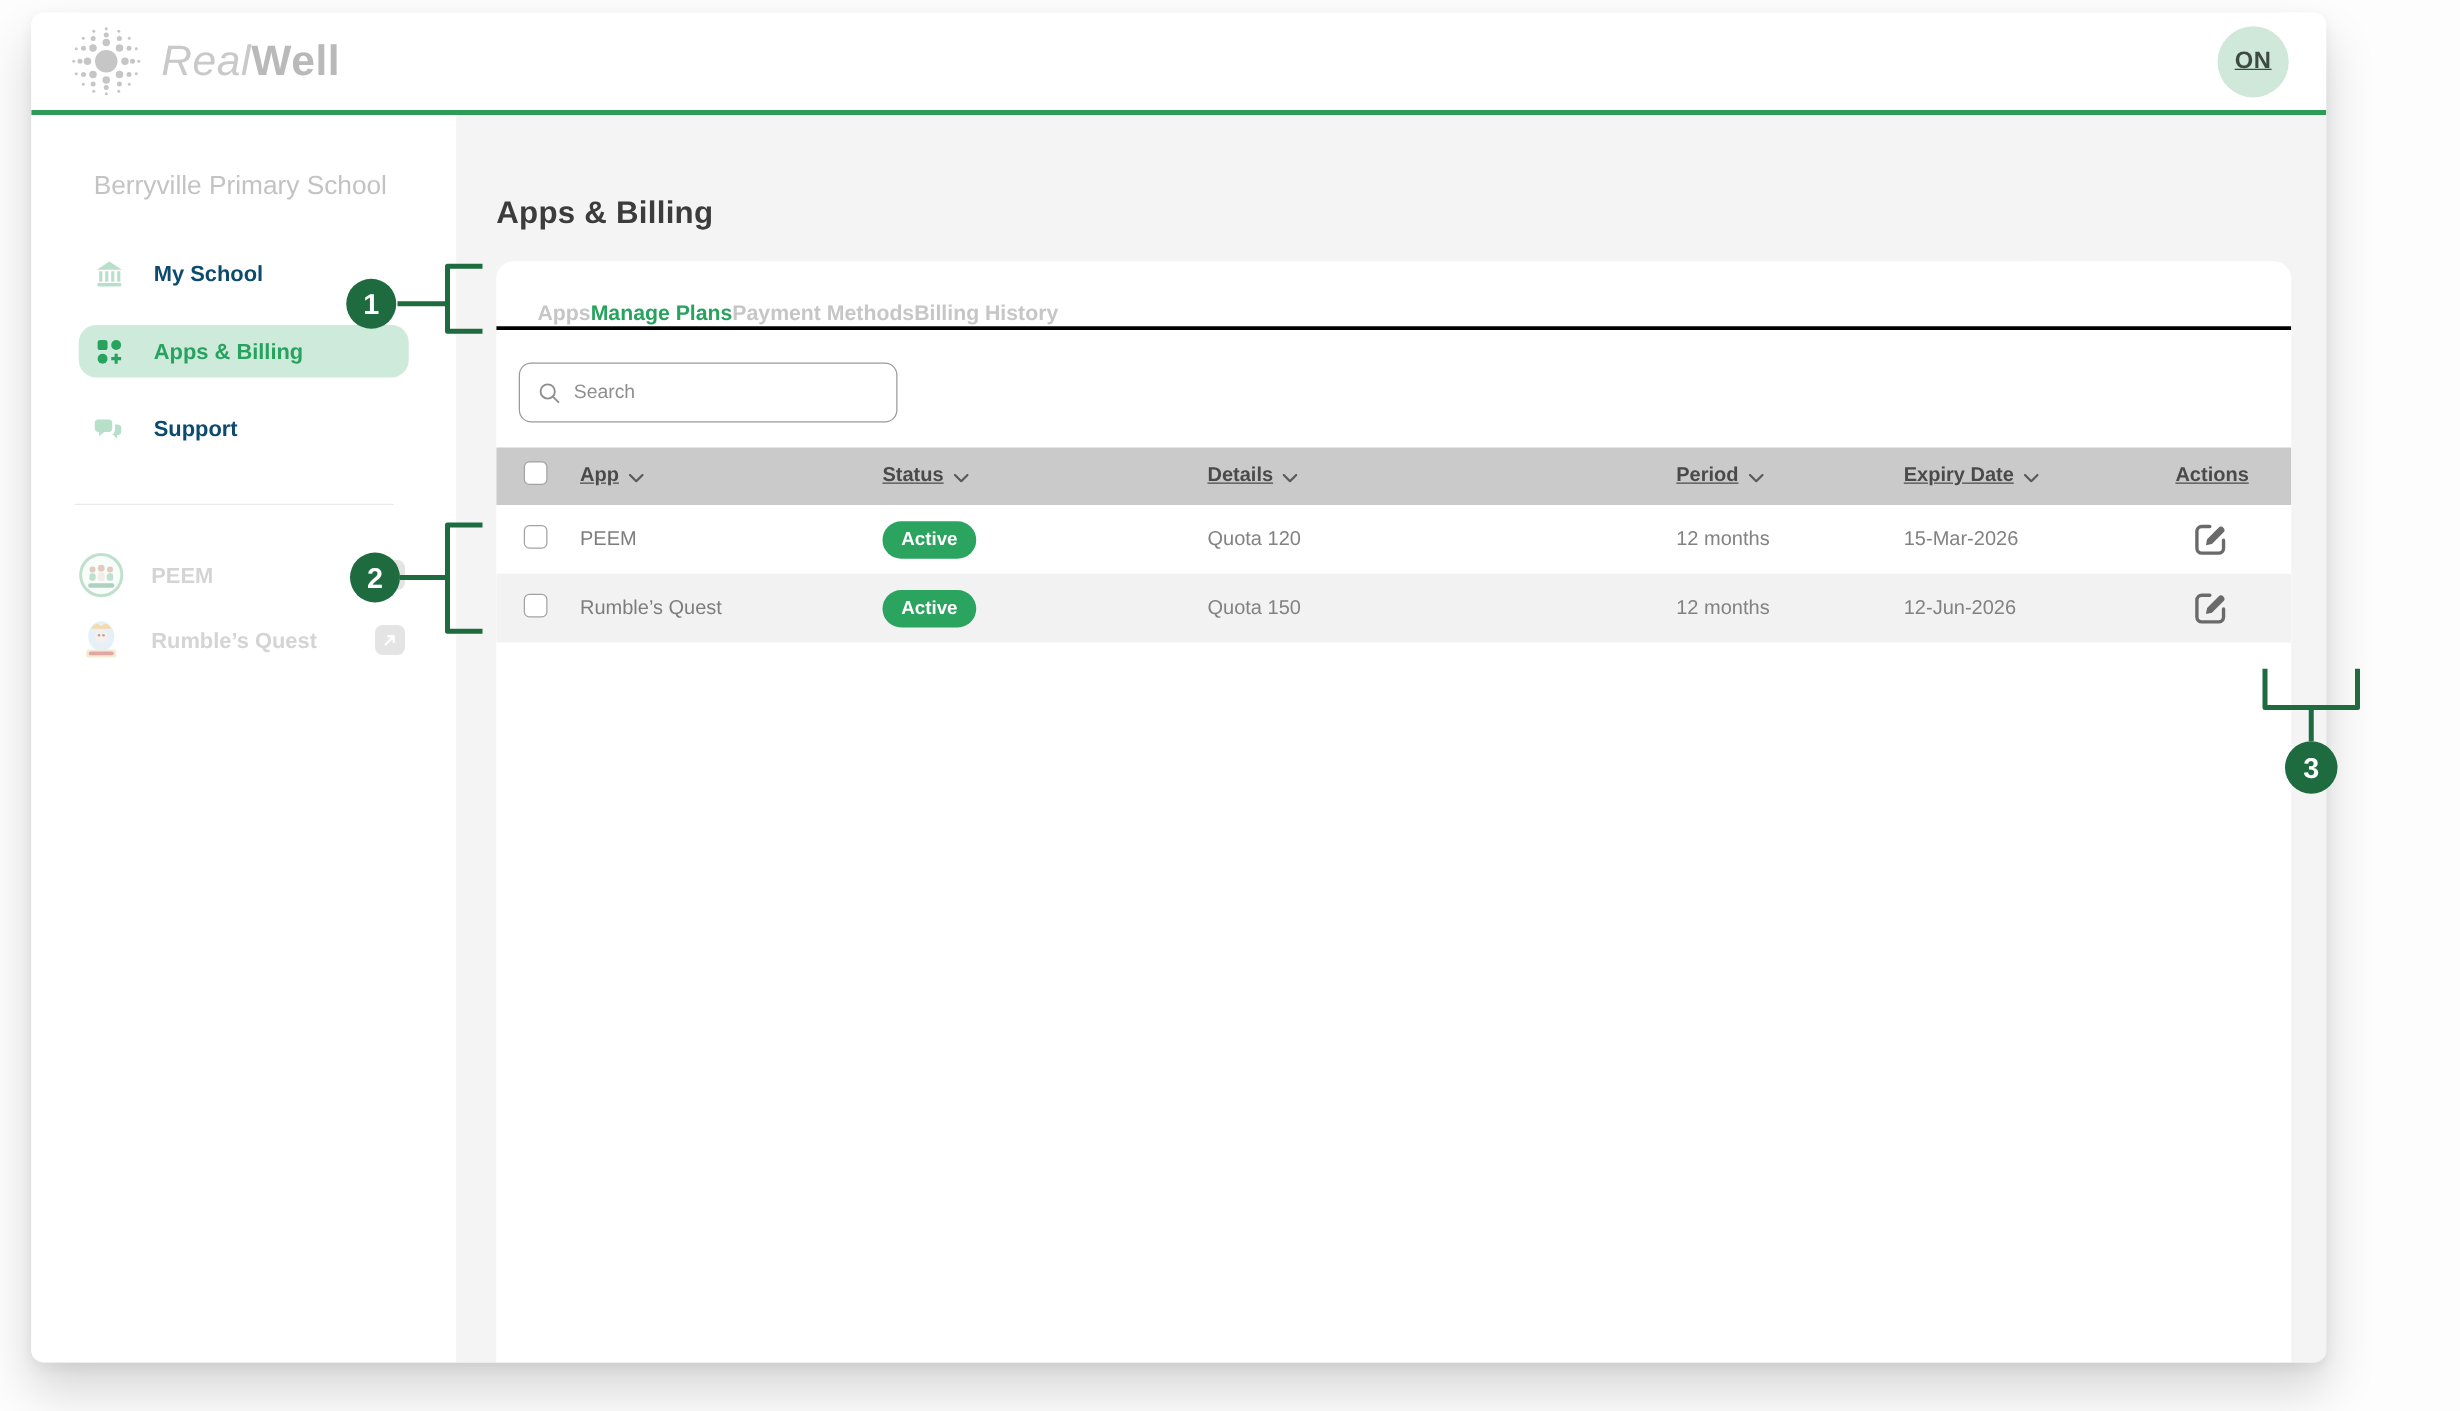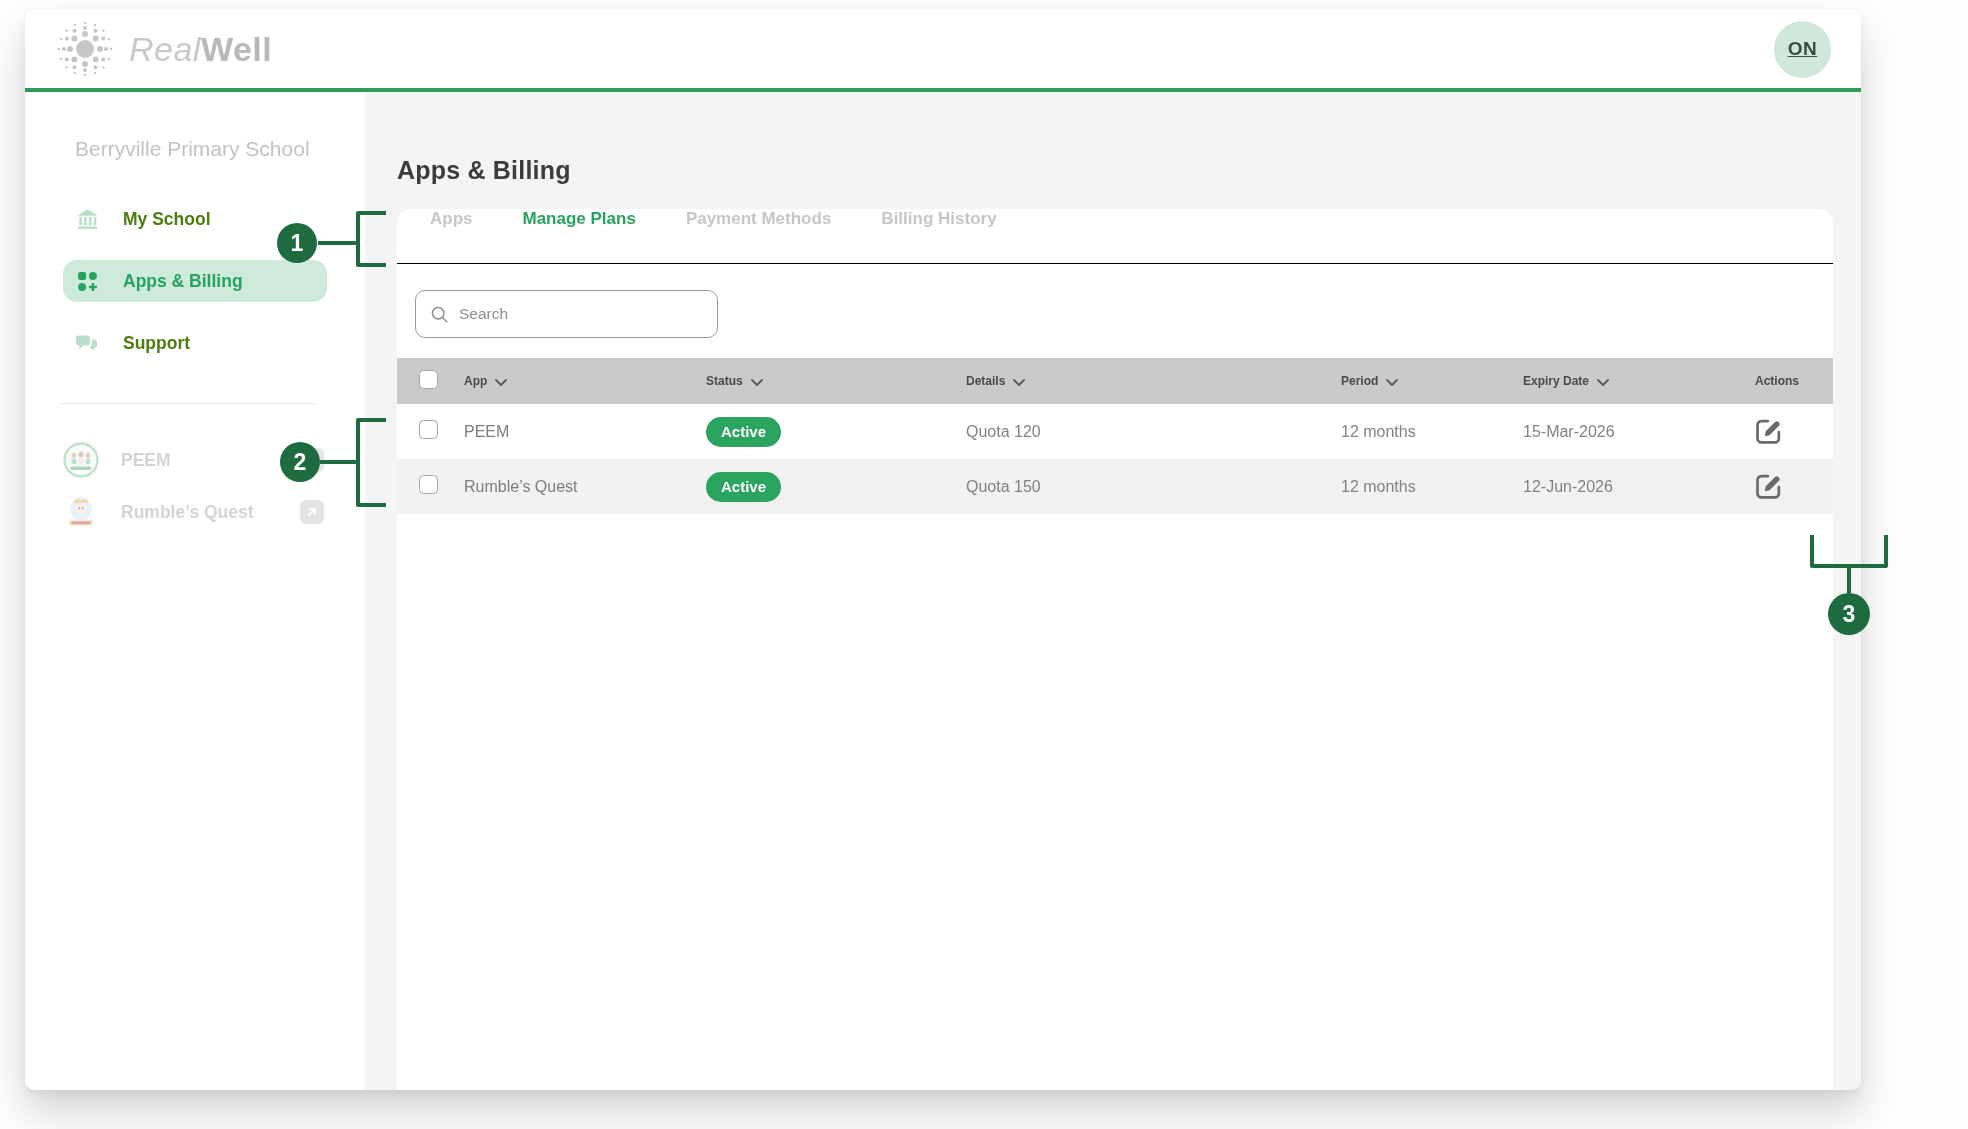--- a/index.html
+++ b/index.html
@@ -47,39 +47,39 @@
 
   
   .sidebar{width:340px;flex:0 0 340px;background:#fff;}
   .school-name{margin:49px 0 0 50px;font-size:21px;color:#c3c3c3;line-height:16px;}
   .nav{margin:41px 0 0 38px;}
   .nav-item{
     width:264px;height:42px;border-radius:14px;display:flex;align-items:center;
     padding-left:12px;gap:24px;margin-bottom:20px;cursor:pointer;
   }
   .nav-icon{width:24px;height:24px;display:flex;align-items:center;justify-content:center;color:#b7dfc9;}
-  .nav-label{font-size:17.5px;font-weight:600;color:#4d7c0f;white-space:nowrap;}
+  .nav-label{font-size:17.5px;font-weight:600;color:#0c4a6e;white-space:nowrap;}
   .nav-item.active{background:var(--active-pill-bg);}
   .nav-item.active .nav-icon{color:var(--accent-green);}
   .nav-item.active .nav-label{color:var(--accent-green);font-weight:700;}
   .sidebar-divider{margin:39px 0 0 35px;width:255px;height:1px;background:#e9e9e9;}
   .app-links{margin:34px 0 0 37px;}
   .app-link{width:262px;height:44px;display:flex;align-items:center;margin-bottom:8px;cursor:pointer;}
   .app-logo{width:38px;height:38px;flex:0 0 38px;display:flex;align-items:center;justify-content:center;}
   .app-label{margin-left:21px;font-size:17.5px;font-weight:600;color:#d4d4d4;white-space:nowrap;}
   .ext{
     margin-left:auto;width:24px;height:24px;border-radius:6px;background:#e4e4e4;
     display:flex;align-items:center;justify-content:center;cursor:pointer;
   }
 
   
   .main{flex:1;background:var(--main-bg);padding:0 28px 0 32px;display:flex;flex-direction:column;min-width:0;}
   .page-title{margin-top:63px;font-size:25px;font-weight:700;color:#3c3c3c;letter-spacing:.2px;line-height:30px;}
   .card{margin-top:24px;flex:1;background:#fff;border-radius:14px 14px 0 0;overflow:hidden;}
-  .tabs{height:55px;display:flex;align-items:flex-start;gap:50px;padding-left:33px;border-bottom:1px solid #000000;}
+  .tabs{height:55px;display:flex;align-items:flex-end;padding-left:33px;border-bottom:3px solid #000000;}
   .tab{background:none;border:none;font-family:inherit;font-size:17px;font-weight:600;color:#c6c6c6;cursor:pointer;white-space:nowrap;}
   .tab.active{color:var(--accent-green);font-weight:700;}
   .search-row{padding:26px 0 0 18px;}
   .search-box{
     width:303px;height:48px;border:1.5px solid #9a9a9a;border-radius:10px;
     display:flex;align-items:center;gap:10px;padding-left:14px;background:#fff;cursor:text;
   }
   .search-box input{
     border:none;outline:none;flex:1;font-family:inherit;font-size:15.5px;color:#555;background:transparent;min-width:0;padding-right:10px;
   }
@@ -87,21 +87,21 @@
 
   
   .table{margin-top:20px;}
   .trow{
     display:grid;
     grid-template-columns:45px 242px 260px 375px 182px 1fr 62px;
     align-items:center;
     padding:0 34px 0 22px;
   }
   .thead{height:46px;background:var(--table-header-bg);}
-  .th{display:flex;align-items:center;gap:8px;font-size:12px;font-weight:700;color:#4a4a4a;cursor:pointer;}
+  .th{display:flex;align-items:center;gap:8px;font-size:16px;font-weight:700;color:#4a4a4a;cursor:pointer;text-decoration:underline;}
   .th .chev{margin-top:2px;}
   .th.no-sort{cursor:default;justify-content:flex-end;}
   .data-row{height:55px;font-size:16px;color:#828282;}
   .data-row.alt{background:var(--row-alt-bg);}
   .checkbox{
     width:19px;height:19px;background:#fff;border:1.6px solid #a3a3a3;border-radius:4.5px;
     display:inline-block;cursor:pointer;
   }
   .badge{
     display:inline-flex;align-items:center;justify-content:center;

